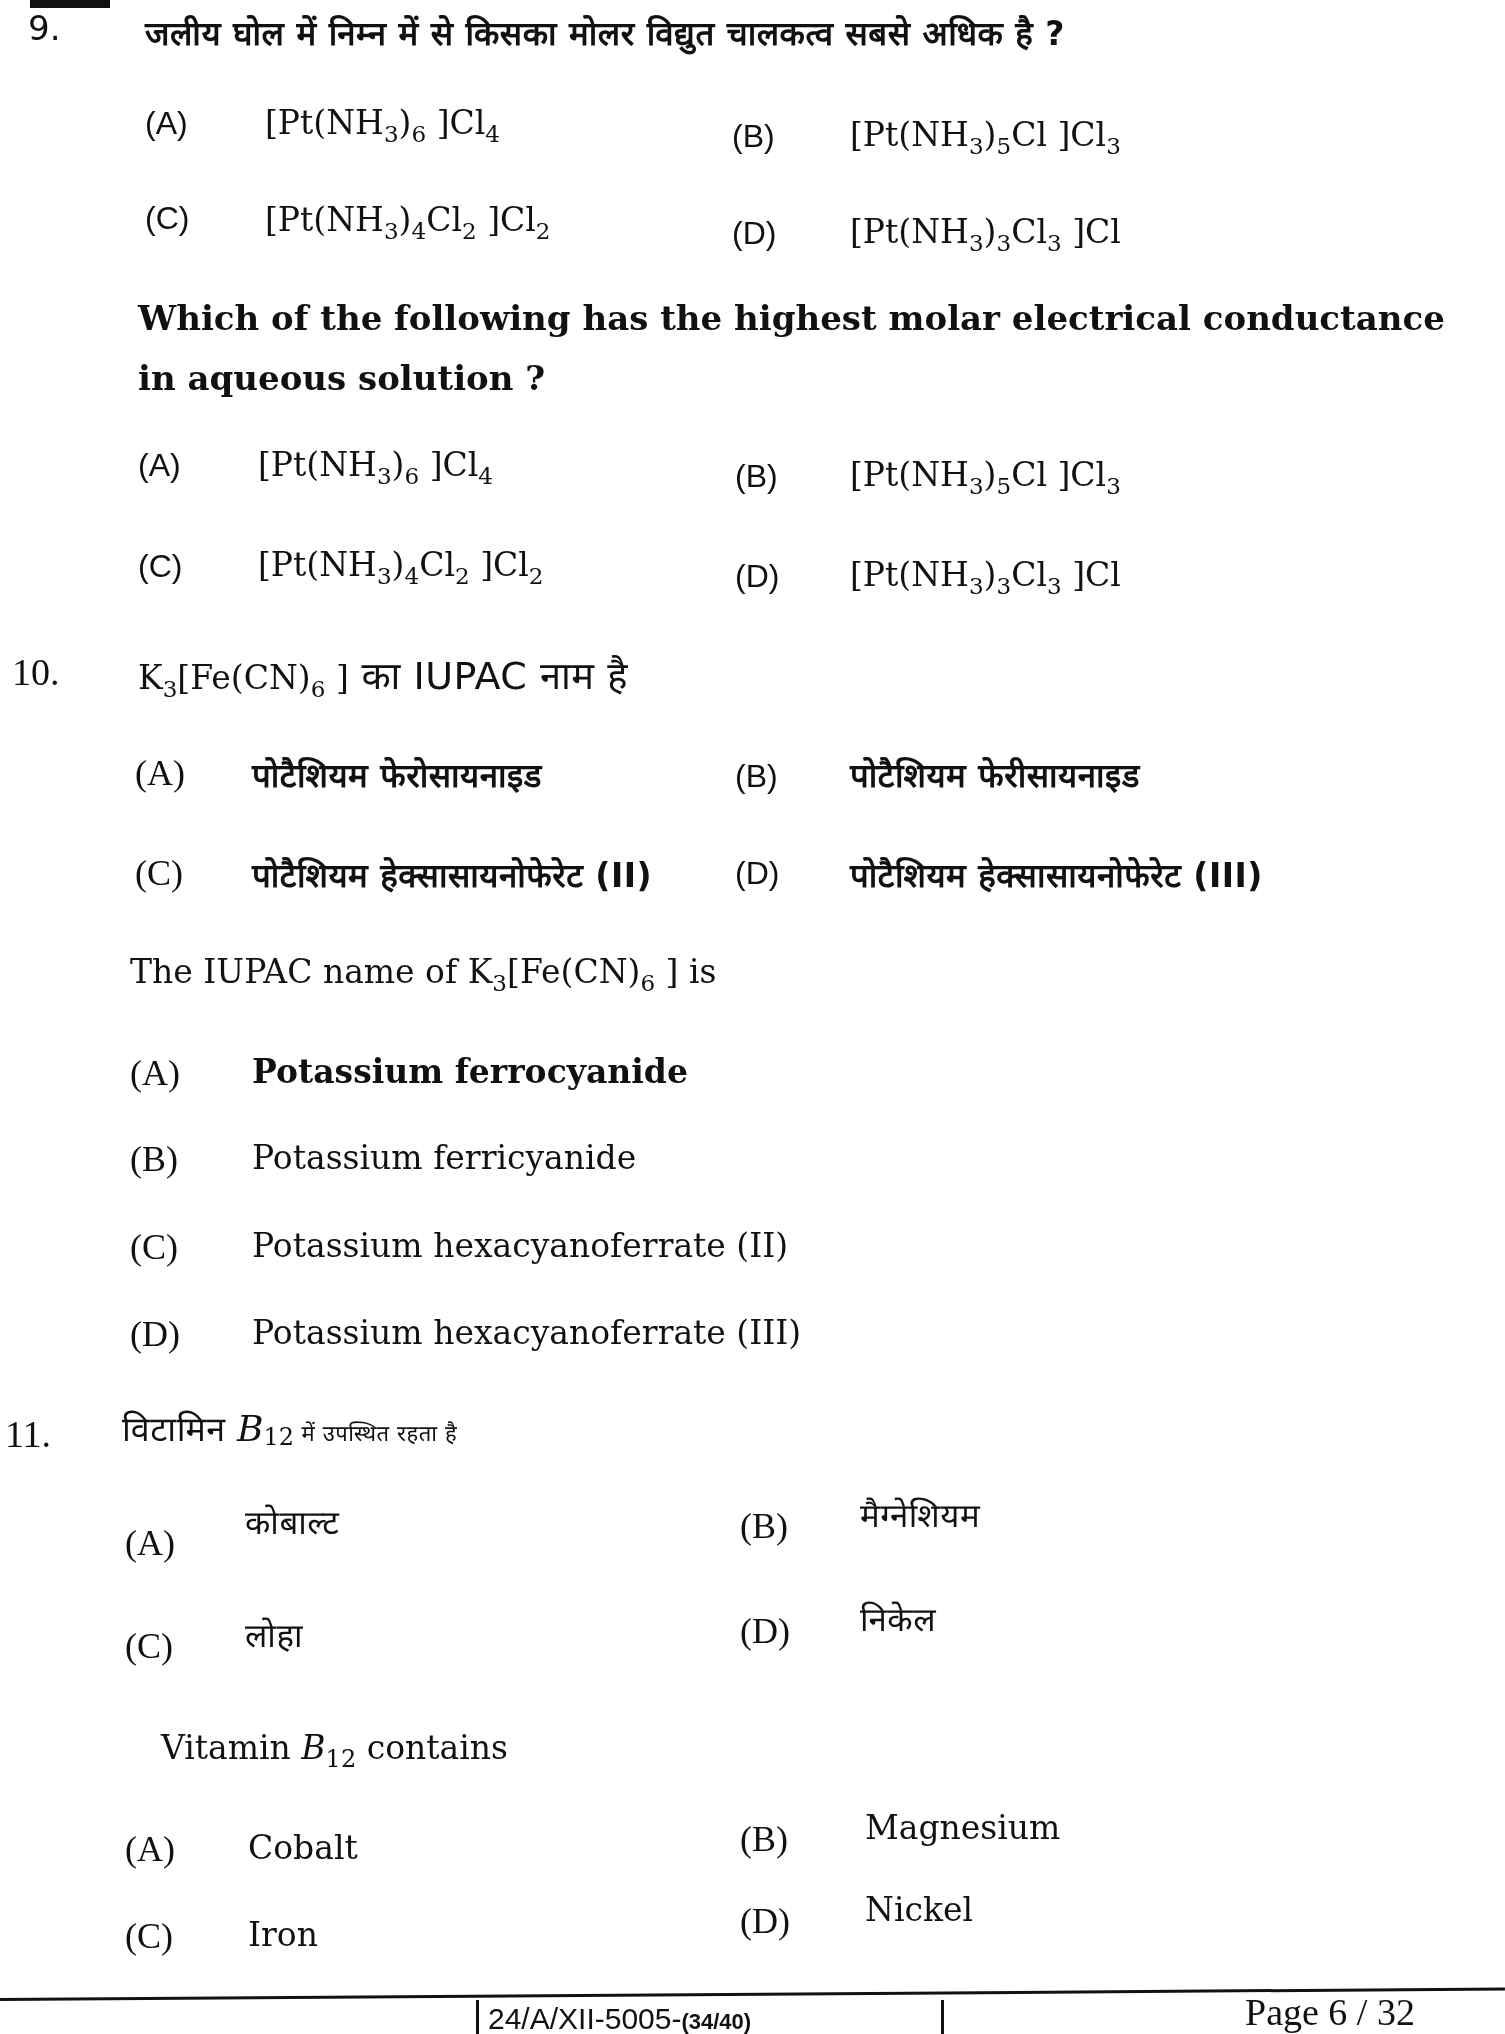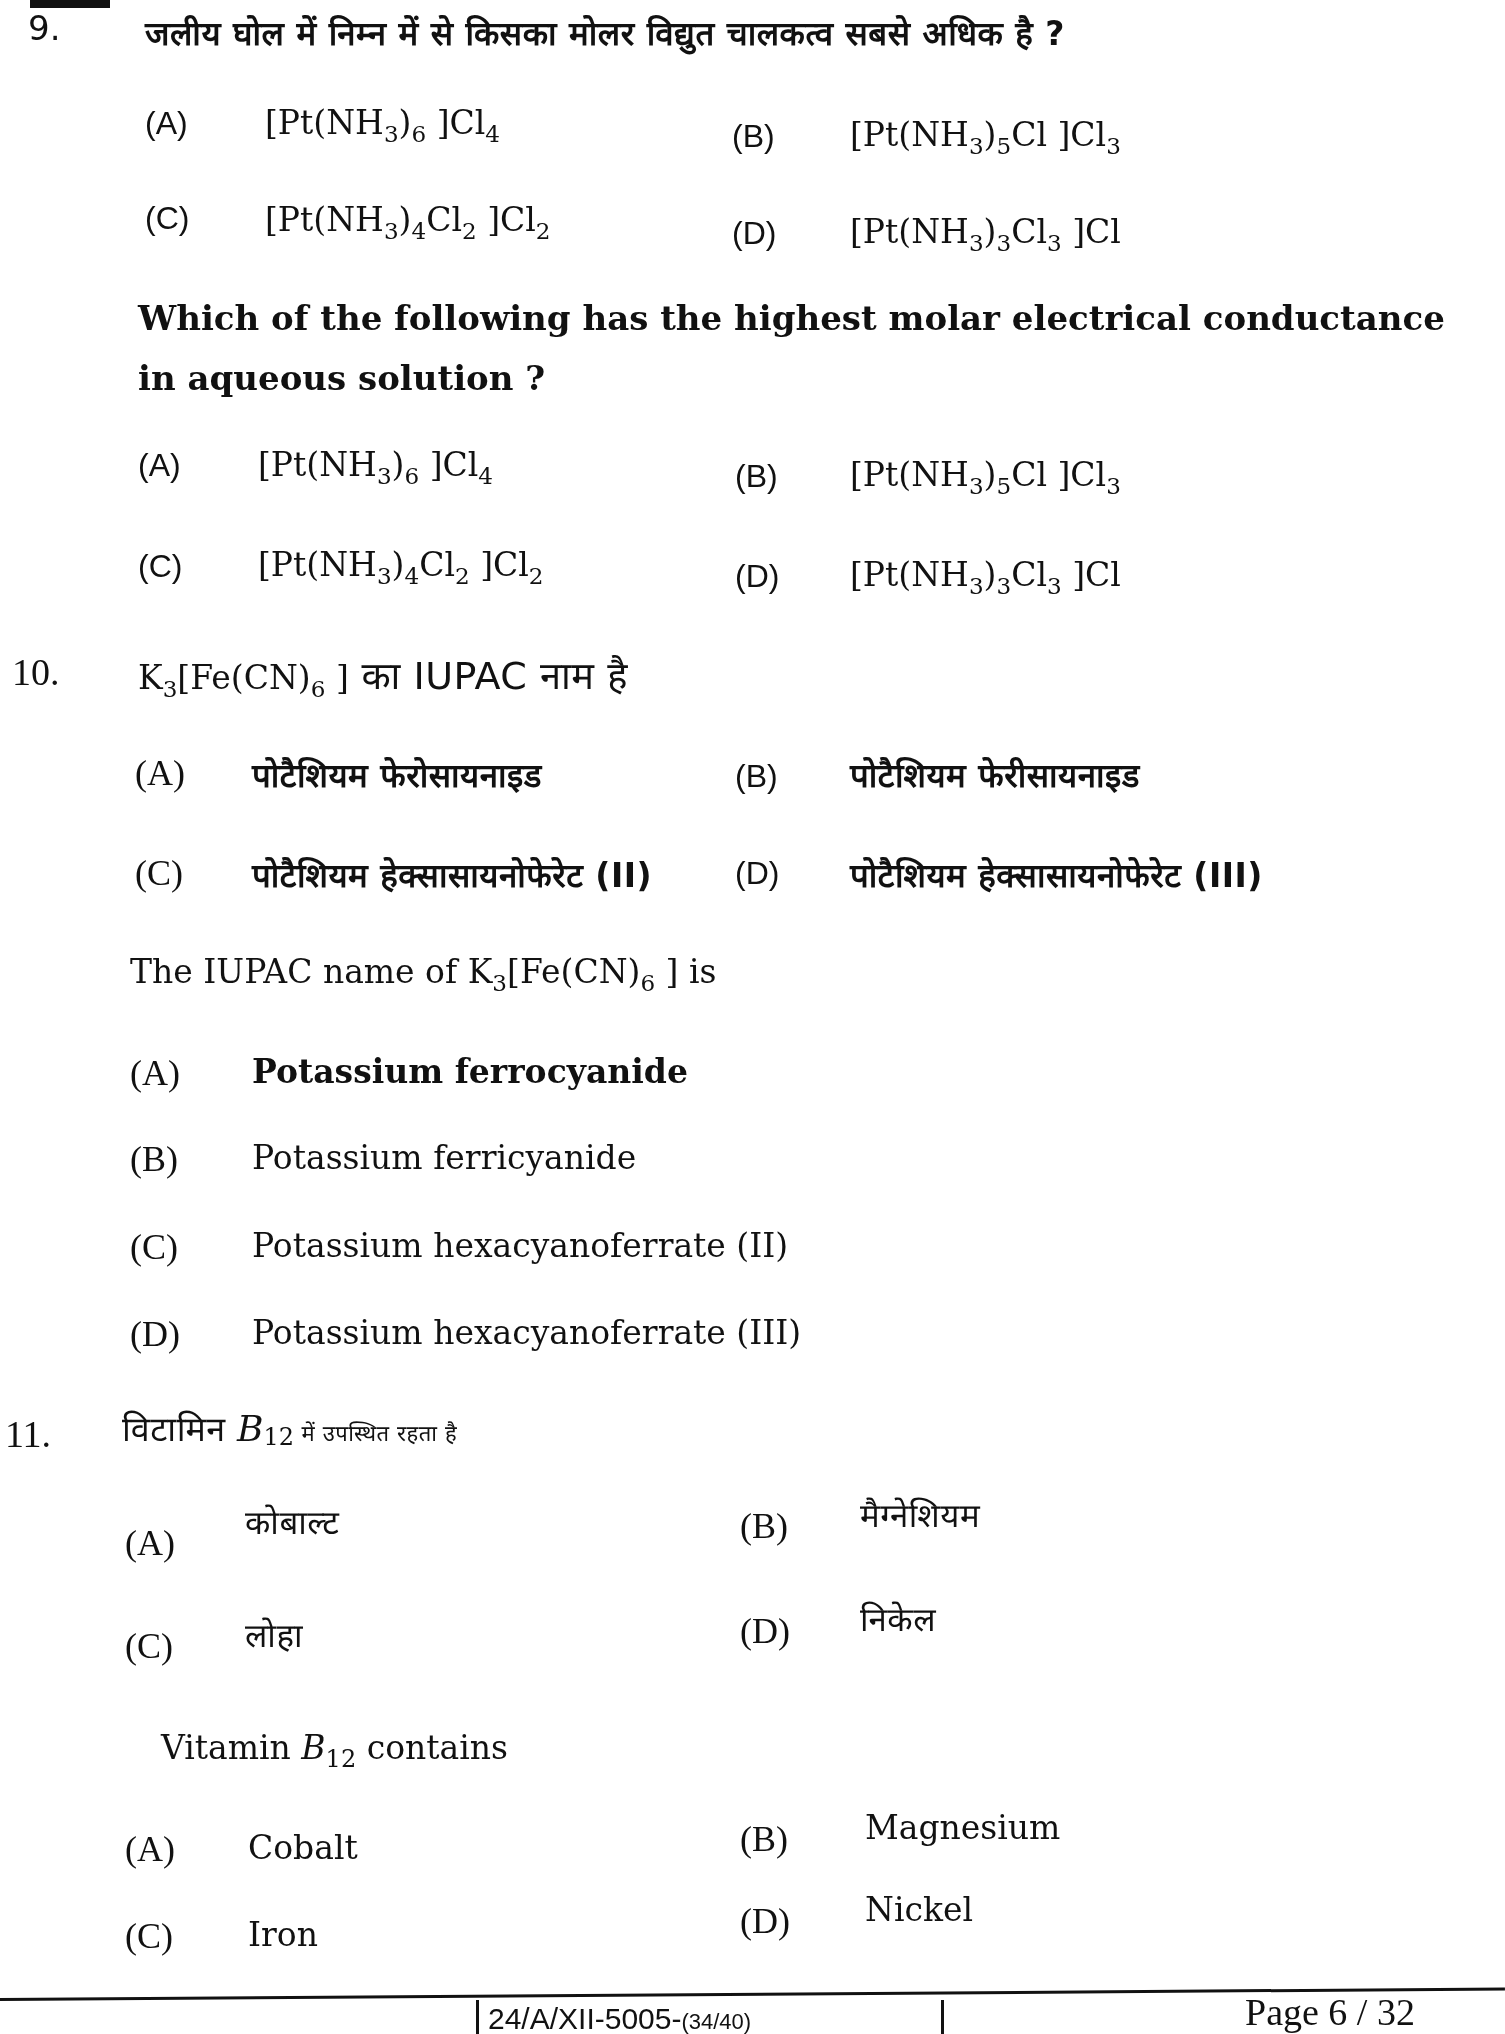--- a/index.html
+++ b/index.html
@@ -17,21 +17,21 @@
     .eng { font-family: "DejaVu Serif", serif; font-size: 33px; }
     .eng.bold { font-weight: bold; }
     .opt-label { font-family: "Liberation Sans", sans-serif; font-size: 32px; }
     .opt-label.serif { font-family: "Liberation Serif", serif; font-size: 36px; }
     .formula { font-family: "DejaVu Serif", serif; font-size: 33px; }
     .formula sub { font-size: 0.7em; vertical-align: -0.35em; line-height: 0; }
     .ital { font-style: italic; }
     .footer-line { position: absolute; left: 0; right: 0; top: 1998px; height: 3px; background: #111; transform: rotate(-0.4deg); transform-origin: left; }
     .footer-box { position: absolute; left: 476px; top: 2000px; width: 462px; height: 40px; border-left: 3px solid #111; border-right: 3px solid #111; }
     .footer-code { font-family: "Liberation Sans", sans-serif; font-size: 30px; }
-    .footer-code small { font-size: 22px; font-weight: normal; }
+    .footer-code small { font-size: 22px; font-weight: bold; }
     .footer-page { font-family: "Liberation Serif", serif; font-size: 38px; }
   </style>
 </head>
 <body>
 
 <div class="top-mark"></div>
 
 <div>
   <div class="abs qnum" style="left:28px; top:8px;">9.</div>
   <div class="abs hindi" style="left:145px; top:10px;">जलीय घोल में निम्न में से किसका मोलर विद्युत चालकत्व सबसे अधिक है ?</div>

